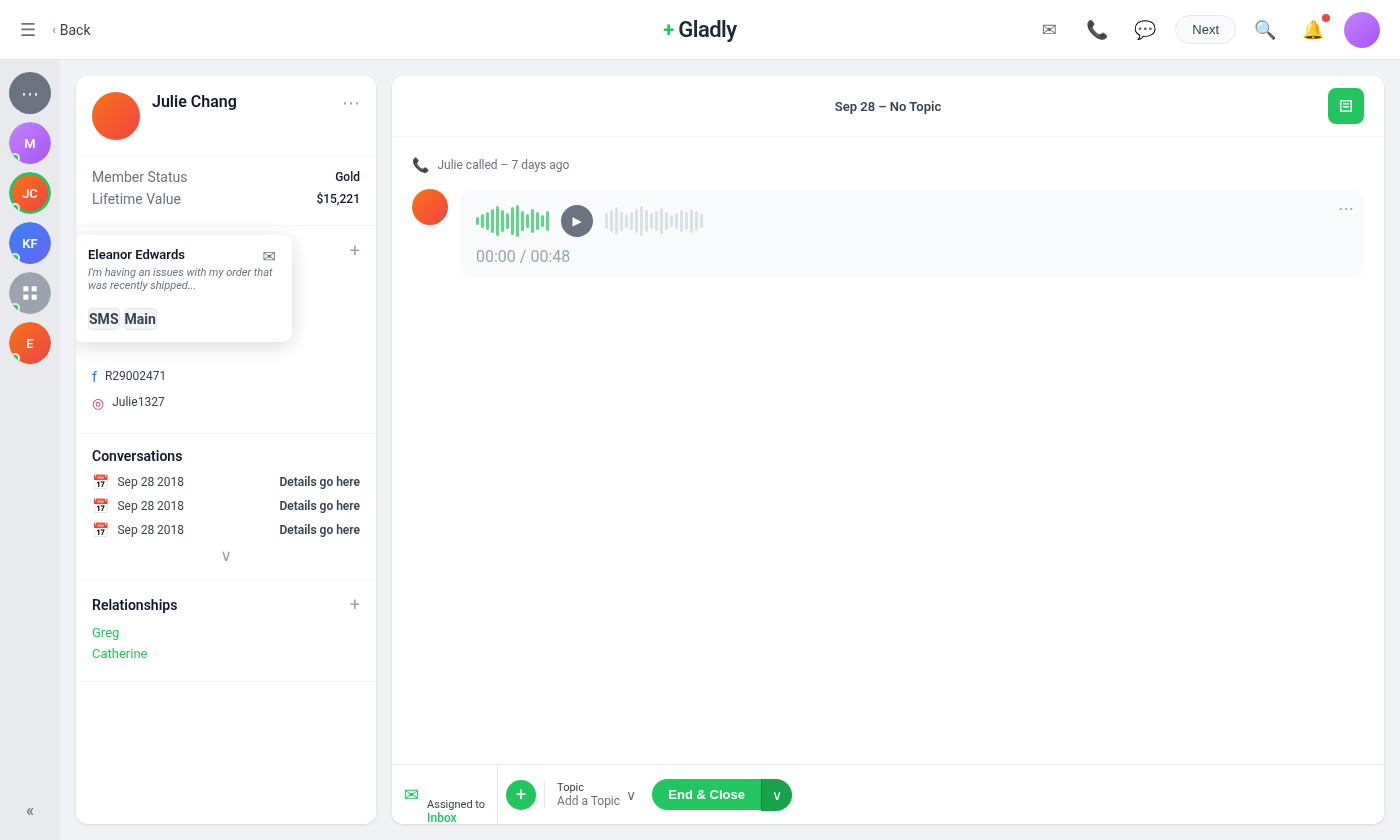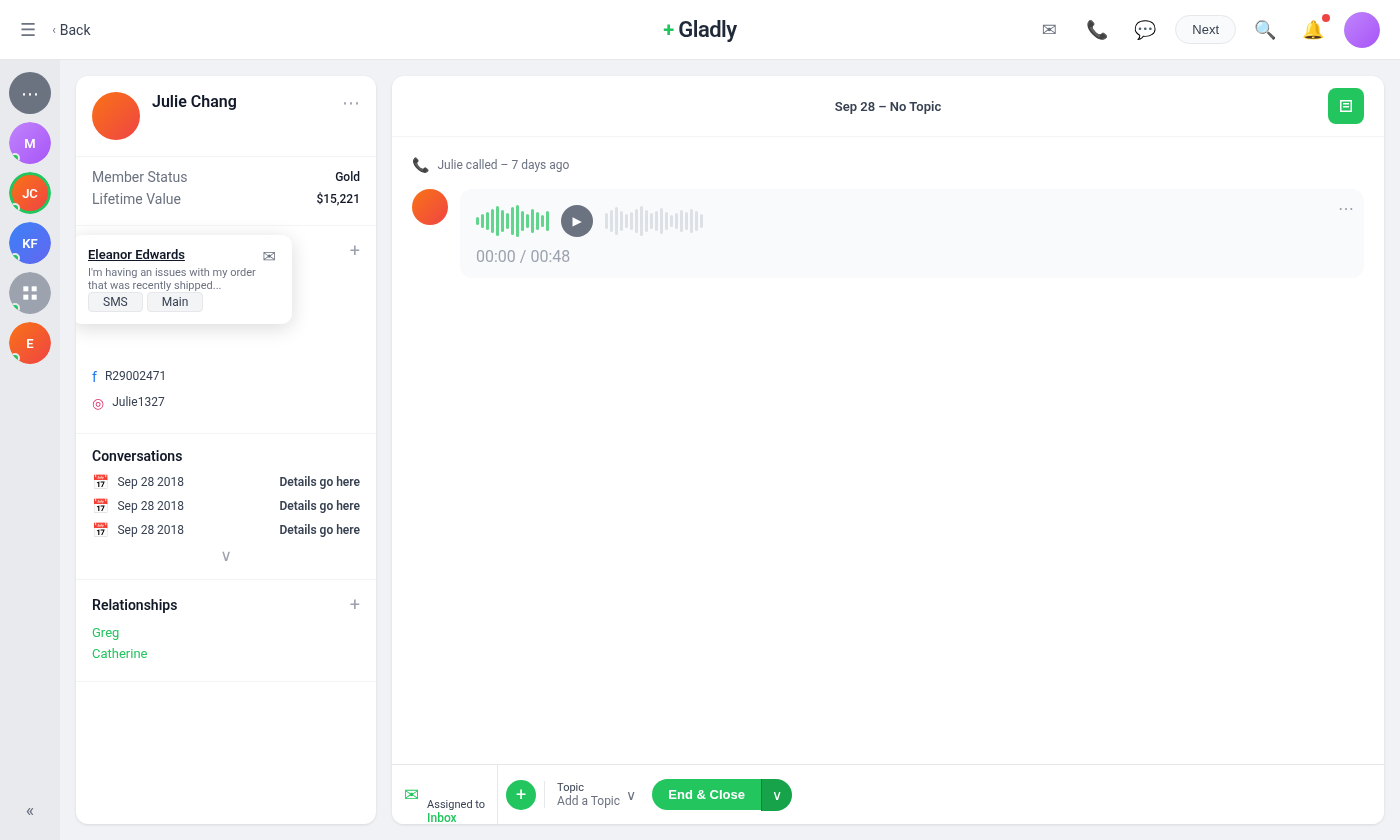--- a/index.html
+++ b/index.html
@@ -294,24 +294,24 @@
 
     .social-icon {
       font-size: 14px;
       margin-top: 2px;
     }
 
     .facebook-icon { color: #1877f2; }
     .instagram-icon { color: #e1306c; }
 
     .badge {
-      font-size: 12px;
-      padding: 2px 14px;
+      font-size: 14px;
+      padding: 2px 0;
       border-radius: 4px;
-      font-weight: 400;
+      font-weight: 700;
     }
 
     .badge-light {
       background: #f3f4f6;
       color: #374151;
       border: 1px solid #e5e7eb;
     }
 
     
     .popover {
@@ -324,27 +324,27 @@
       box-shadow: 0 4px 20px rgba(0,0,0,0.15);
       width: 220px;
       z-index: 100;
     }
 
     .popover-name {
       font-size: 13px;
       font-weight: 600;
       color: #111827;
       margin-bottom: 4px;
-      text-decoration: underline;
     }
 
     .popover-preview {
       font-size: 11px;
       color: #6b7280;
-      margin-bottom: 0;
+      margin-bottom: 16px;
+      font-style: italic;
     }
 
     .popover-email-icon {
       color: #6b7280;
       cursor: pointer;
     }
 
     .popover-badge-wrapper {
       display: flex;
       gap: 4px;

